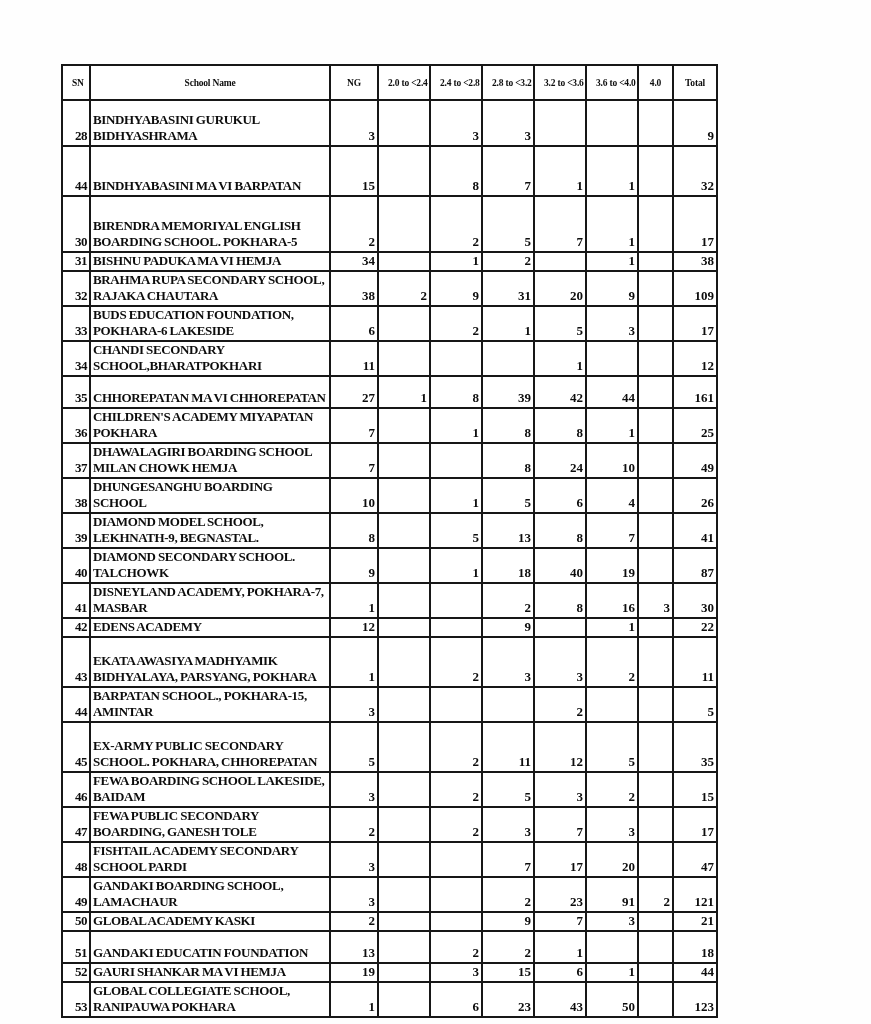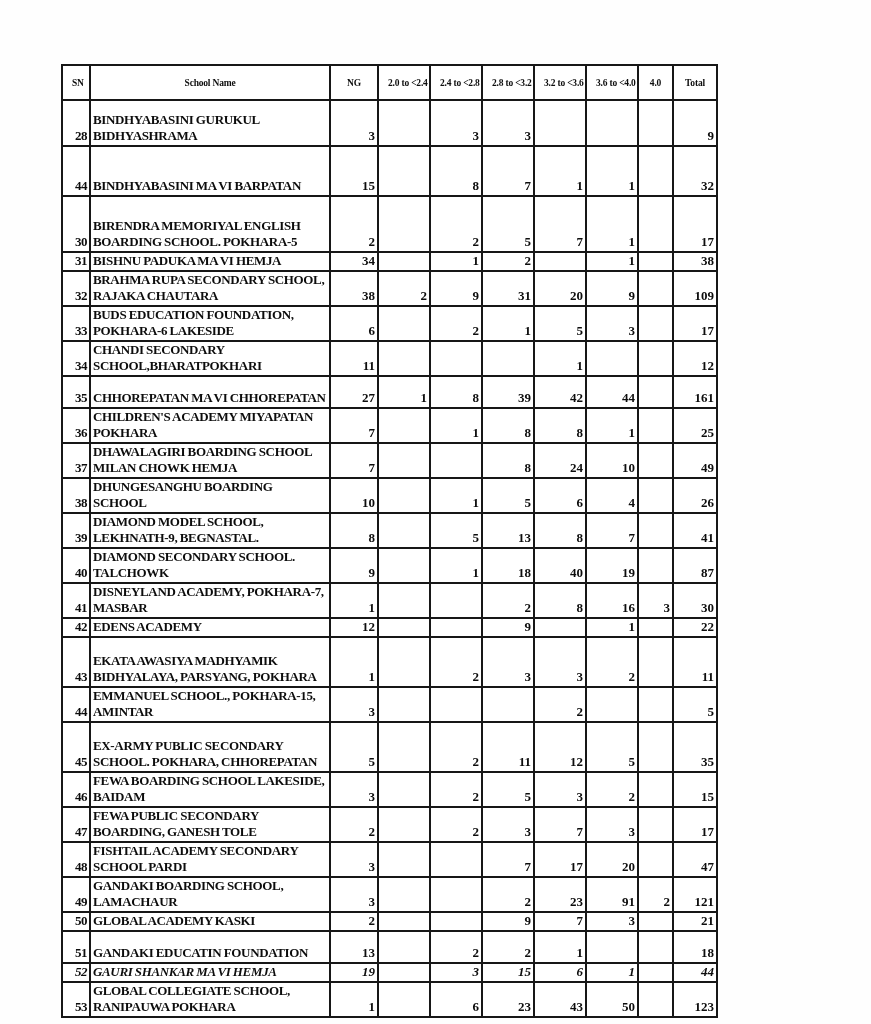--- a/index.html
+++ b/index.html
@@ -284,21 +284,21 @@
     <td class="num"></td>
     <td class="num">2</td>
     <td class="num">3</td>
     <td class="num">3</td>
     <td class="num">2</td>
     <td class="num"></td>
     <td class="num">11</td>
   </tr>
         <tr style="height: 32px;">
     <td class="sn">44</td>
-    <td class="name">EMMANUEL SCHOOL., POKHARA-15, AMINTAR</td>
+    <td class="name">BARPATAN SCHOOL., POKHARA-15, AMINTAR</td>
     <td class="num">3</td>
     <td class="num"></td>
     <td class="num"></td>
     <td class="num"></td>
     <td class="num">2</td>
     <td class="num"></td>
     <td class="num"></td>
     <td class="num">5</td>
   </tr>
         <tr style="height: 50px;">
@@ -378,21 +378,21 @@
     <td class="name">GANDAKI EDUCATIN FOUNDATION</td>
     <td class="num">13</td>
     <td class="num"></td>
     <td class="num">2</td>
     <td class="num">2</td>
     <td class="num">1</td>
     <td class="num"></td>
     <td class="num"></td>
     <td class="num">18</td>
   </tr>
-        <tr style="height: 19px; font-style: italic;">
+        <tr style="height: 19px;">
     <td class="sn">52</td>
     <td class="name">GAURI SHANKAR MA VI HEMJA</td>
     <td class="num">19</td>
     <td class="num"></td>
     <td class="num">3</td>
     <td class="num">15</td>
     <td class="num">6</td>
     <td class="num">1</td>
     <td class="num"></td>
     <td class="num">44</td>

